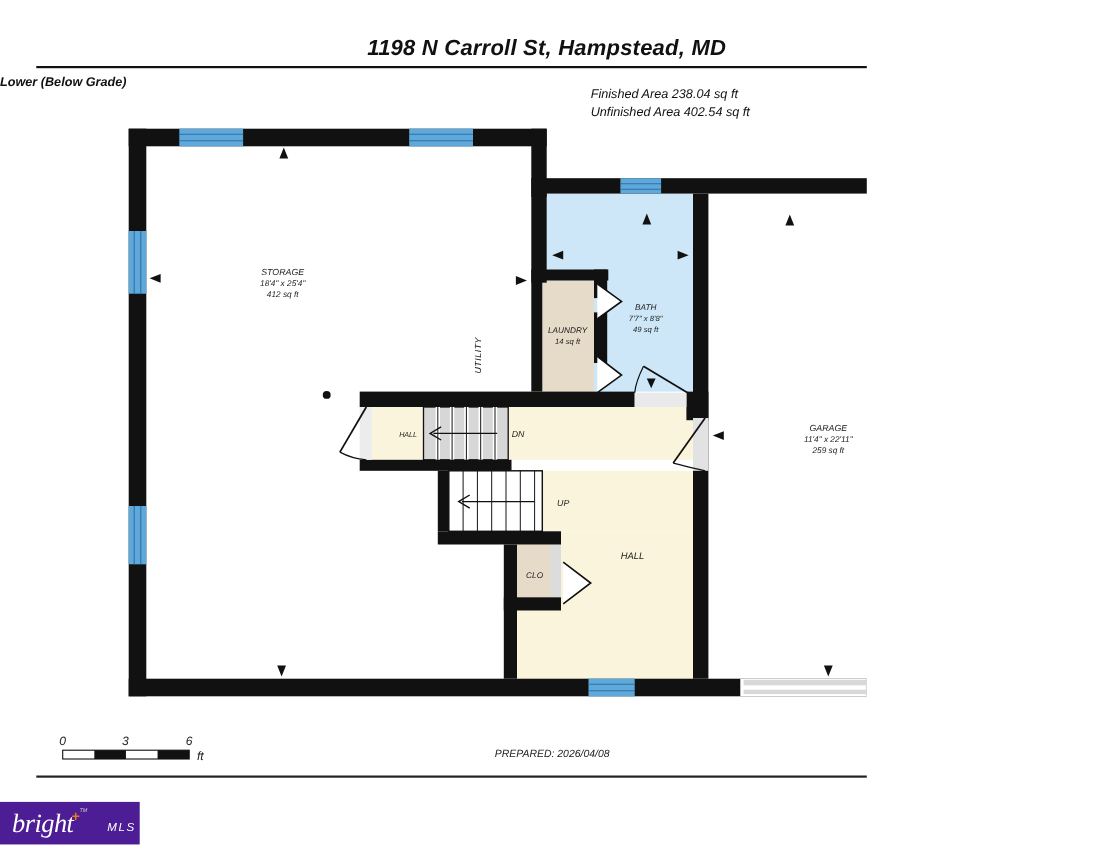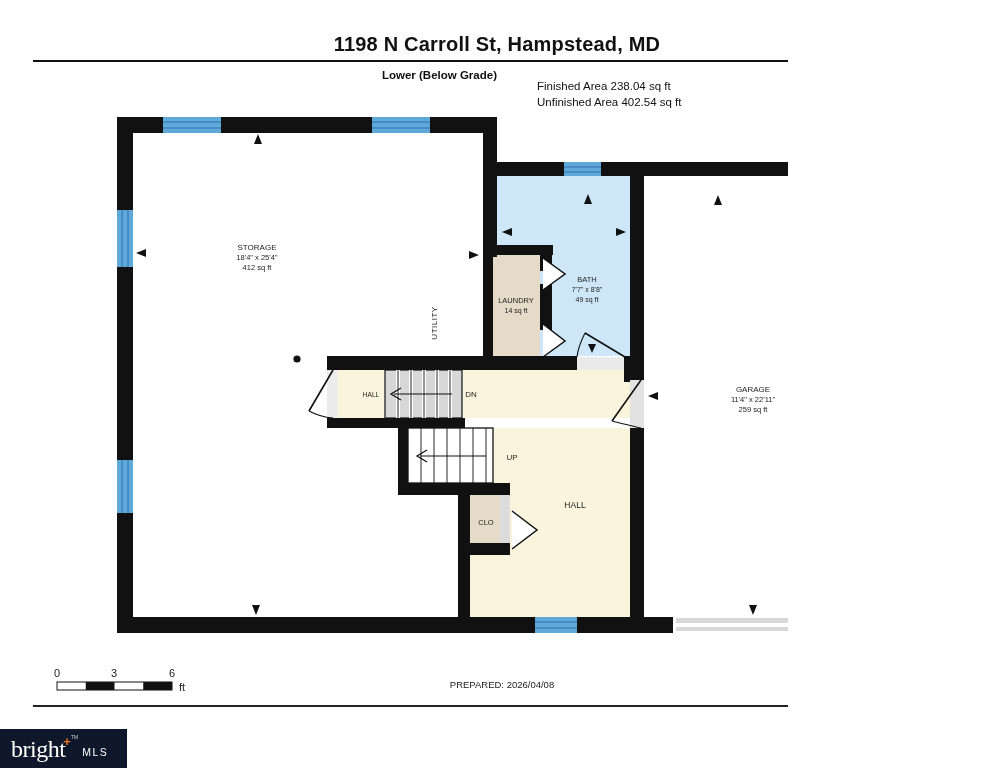--- a/index.html
+++ b/index.html
@@ -1,34 +1,34 @@
 <!DOCTYPE html>
 <html><head>
 <meta charset="utf-8">
 <style>
   html,body{margin:0;padding:0;background:#fff;}
   .page{position:relative;width:788px;height:768px;background:#fff;overflow:hidden;
-        font-family:"Liberation Sans","DejaVu Sans",sans-serif;color:#111;}
+        font-family:"Liberation Sans","DejaVu Sans",sans-serif;color:#111;font-style:italic;}
   .title{position:absolute;top:33px;left:0;width:994px;text-align:center;
          font-size:20px;font-weight:bold;letter-spacing:.2px;}
   .rule-top{position:absolute;top:60px;left:33px;width:928px;height:2px;background:#111;}
-  .floor-label{position:absolute;top:69px;left:0;width:497px;text-align:right;
+  .floor-label{position:absolute;top:69px;left:0;width:497px;
                font-size:11.5px;font-weight:bold;}
   .areas{position:absolute;top:78px;left:509px;font-size:11.5px;line-height:16px;margin-left:28px;}
   .plan-svg{position:absolute;top:105px;left:0;}
   .rule-bottom{position:absolute;top:705px;left:33px;width:928px;height:2px;background:#222;}
   .disclaimer{position:absolute;top:711px;left:35px;font-size:8.7px;color:#222;}
   .brandbar{position:absolute;top:729px;left:0;width:994px;height:39px;background:#fff;}
-  .brandbox{position:absolute;top:0;left:0;width:127px;height:39px;background:#0f172a;
+  .brandbox{position:absolute;top:0;left:0;width:127px;height:39px;background:#4c1d95;
             display:flex;align-items:center;padding-left:11px;box-sizing:border-box;}
   .logo-main{font-family:"Liberation Serif","DejaVu Serif",serif;font-size:24px;color:#fff;
              letter-spacing:-.5px;line-height:1;}
   .logo-plus{color:#e87722;font-size:13px;font-weight:bold;position:relative;top:-7px;left:-2px;}
   .logo-tm{color:#cfcfcf;font-size:5px;position:relative;top:-12px;left:-2px;}
-  .logo-sub{color:#fff;font-size:10.5px;letter-spacing:1.5px;margin-left:2px;position:relative;top:3px;}
+  .logo-sub{color:#fff;font-size:10.5px;letter-spacing:1.5px;margin-left:16px;position:relative;top:3px;}
   text{font-family:"Liberation Sans","DejaVu Sans",sans-serif;fill:#222;}
 </style>
 </head>
 <body>
 
 <div class="page">
 
   <div class="title">1198 N Carroll St, Hampstead, MD</div>
   <div class="rule-top"></div>
   <div class="floor-label">Lower (Below Grade)</div>

